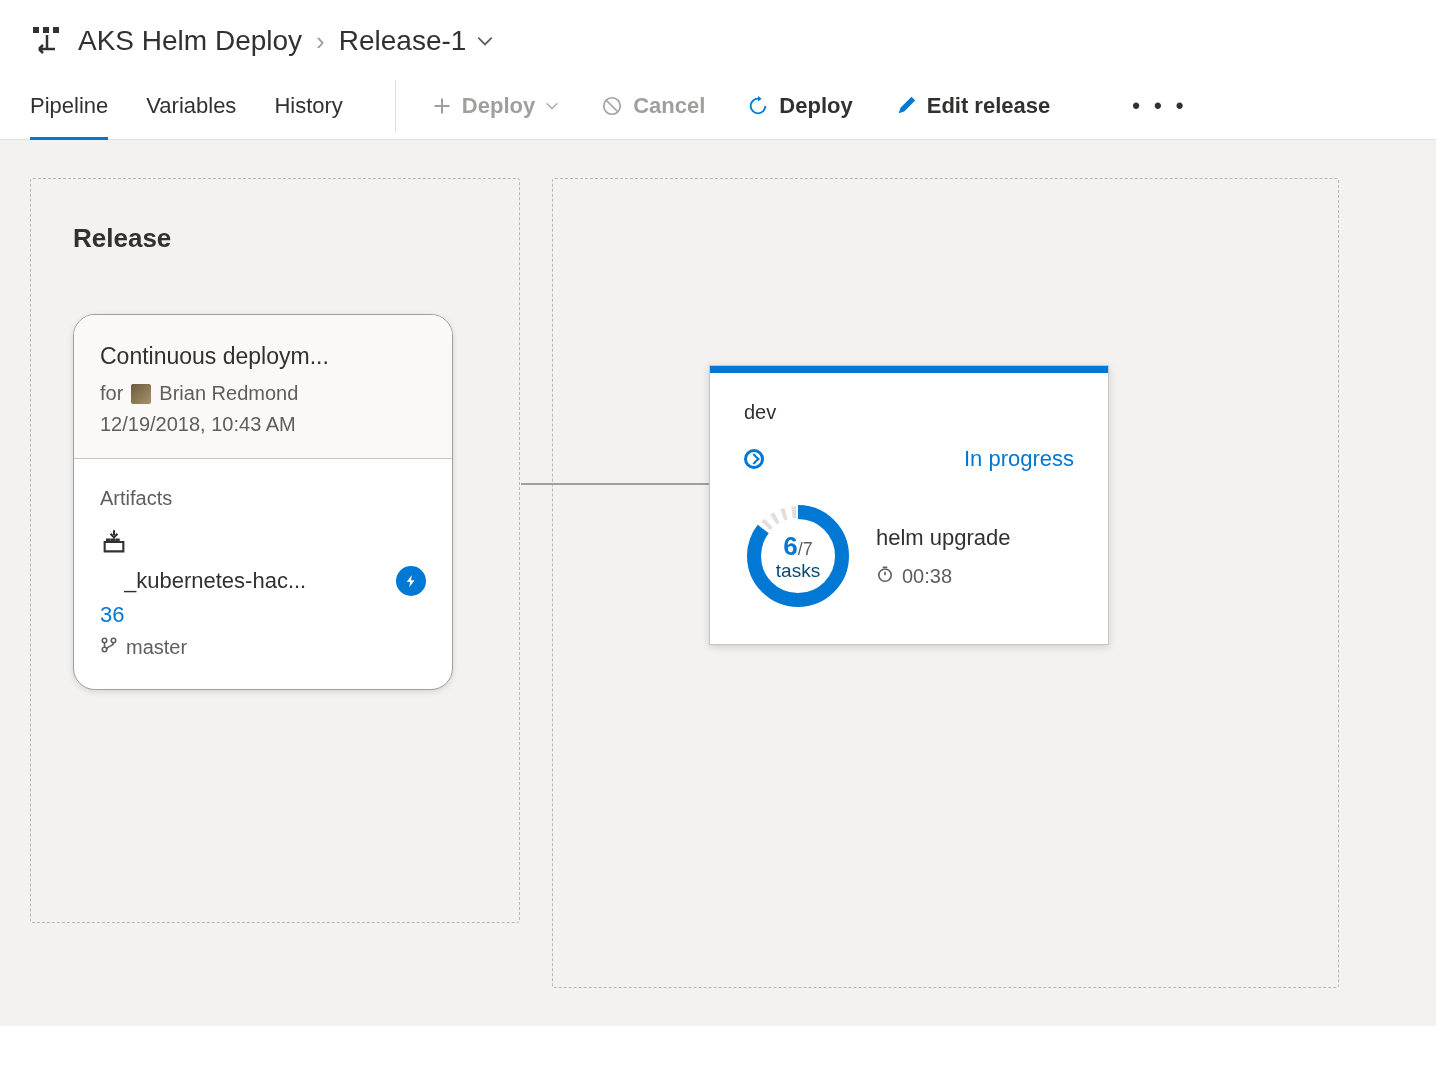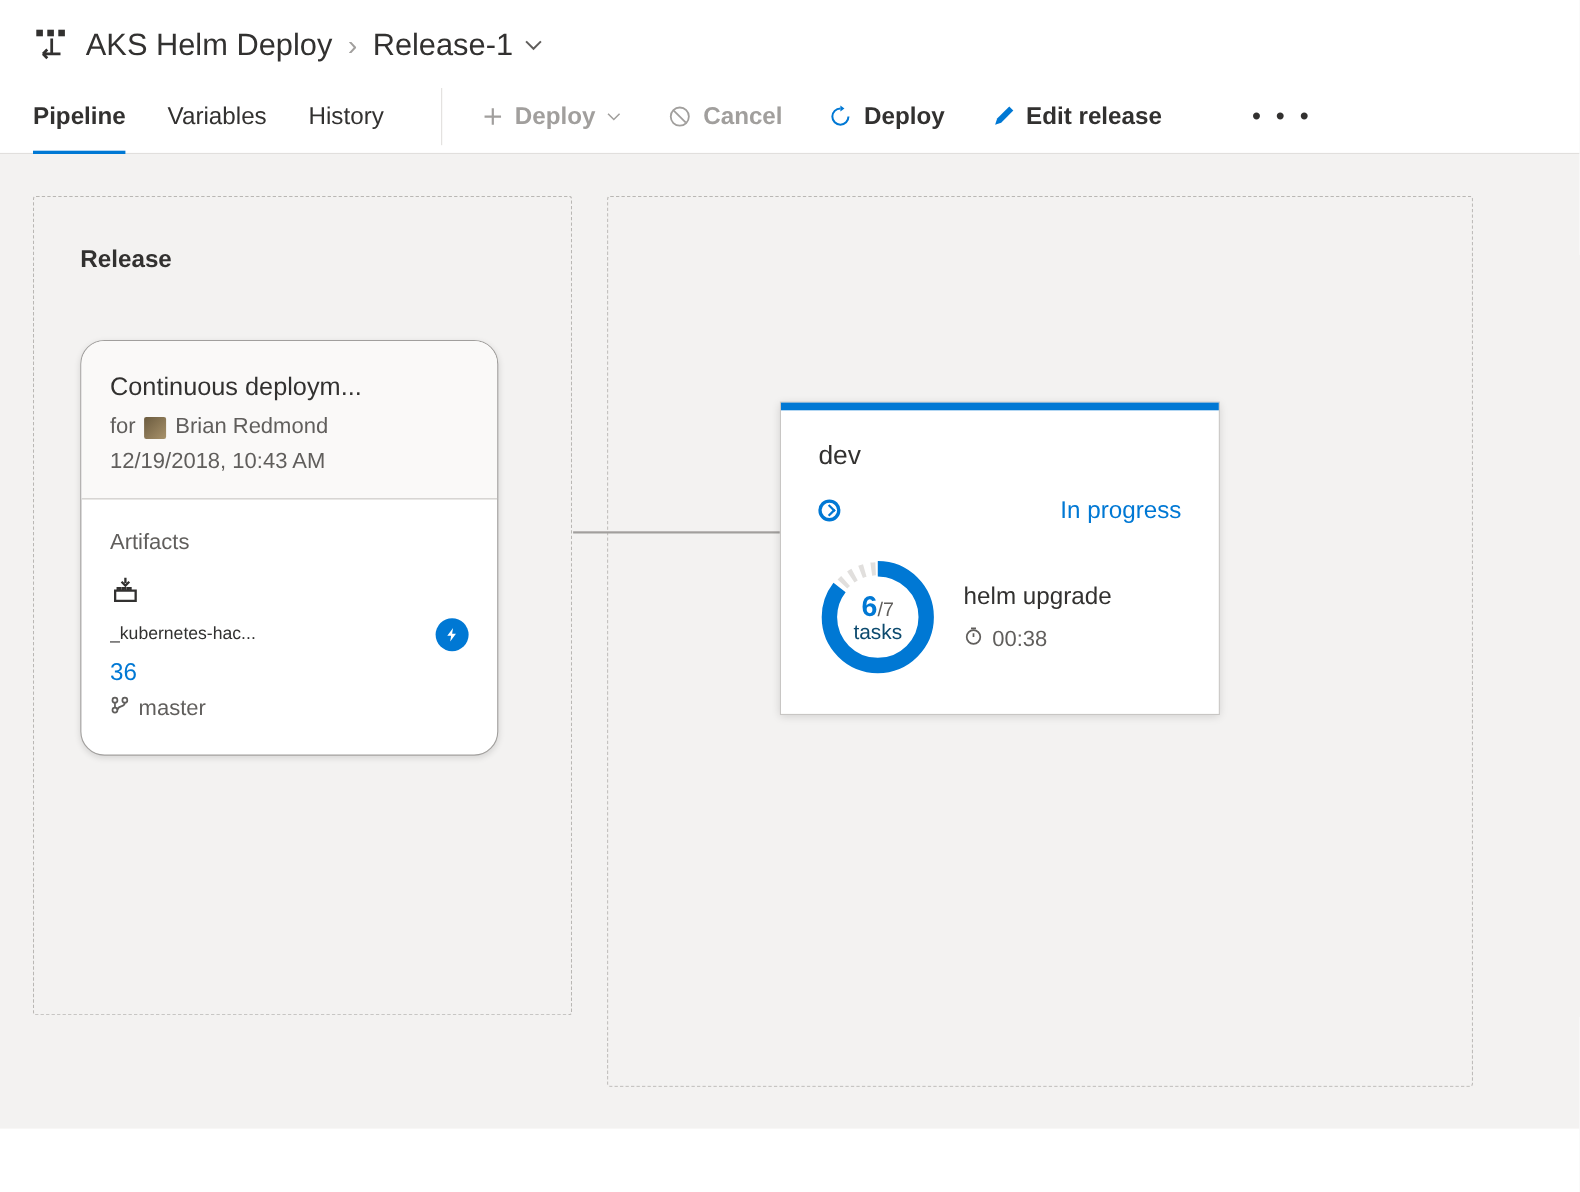--- a/index.html
+++ b/index.html
@@ -36,21 +36,21 @@
     font-size: 22px;
   }
   .tabs { display: flex; gap: 38px; height: 100%; align-items: center; }
   .tab {
     height: 100%;
     display: flex; align-items: center;
     cursor: pointer;
     color: #323130;
     position: relative;
   }
-  .tab.active { font-weight: 700; }
+  .tab.active { font-weight: 400; }
   .tab.active::after {
     content: "";
     position: absolute;
     left: 0; right: 0; bottom: -1px;
     height: 3px;
     background: #0078d4;
   }
   .vsep {
     width: 1px; height: 52px;
     background: #e1dfdd;
@@ -73,21 +73,21 @@
     gap: 32px;
     align-items: flex-start;
   }
   .panel {
     border: 1.5px dashed #b9b7b4;
     border-radius: 3px;
     background: #f3f2f1;
   }
   .panel.release { width: 490px; height: 745px; padding: 44px 42px; }
   .panel.stages { width: 787px; height: 810px; padding: 44px 52px; position: relative; }
-  .panel-title { font-size: 22px; font-weight: 600; color: #323130; margin-bottom: 50px; }
+  .panel-title { font-size: 26px; font-weight: 600; color: #323130; margin-bottom: 50px; }
 
   .release-card {
     width: 380px;
     background: #fff;
     border: 1px solid #a19f9d;
     border-radius: 22px;
     box-shadow: 0 2px 6px rgba(0,0,0,0.12);
     overflow: hidden;
     margin-top: 60px;
   }
@@ -96,21 +96,21 @@
     border-bottom: 1px solid #c8c6c4;
     background: #faf9f8;
   }
   .cd-title { font-size: 23px; color: #323130; white-space: nowrap; overflow: hidden; text-overflow: ellipsis; }
   .cd-for { font-size: 20px; color: #605e5c; margin-top: 12px; display: flex; align-items: center; gap: 8px; }
   .avatar { width: 20px; height: 20px; border-radius: 2px; background: linear-gradient(135deg,#6b5b3f,#a8926a); display: inline-block; }
   .cd-date { font-size: 20px; color: #605e5c; margin-top: 8px; }
   .release-card .bottom { padding: 28px 26px 30px 26px; }
   .art-label { font-size: 20px; color: #605e5c; margin-bottom: 18px; }
   .art-row { display: flex; align-items: center; gap: 12px; }
-  .art-name { font-size: 16px; color: #323130; max-width: 250px; white-space: nowrap; overflow: hidden; text-overflow: ellipsis; }
+  .art-name { font-size: 22px; color: #323130; max-width: 250px; white-space: nowrap; overflow: hidden; text-overflow: ellipsis; margin-left: 24px; }
   .bolt {
     width: 30px; height: 30px; border-radius: 50%;
     background: #0078d4; color: #fff;
     display: inline-flex; align-items: center; justify-content: center;
     margin-left: auto;
   }
   .build-num { font-size: 22px; color: #0078d4; margin-top: 6px; }
   .branch-row { display: flex; align-items: center; gap: 8px; font-size: 20px; color: #605e5c; margin-top: 8px; }
 
   .connector {
@@ -125,21 +125,21 @@
     width: 400px;
     background: #fff;
     border: 1px solid #c8c6c4;
     box-shadow: 0 2px 8px rgba(0,0,0,0.15);
     position: absolute;
     left: 156px;
     top: 186px;
   }
   .stage-bar { height: 7px; background: #0078d4; }
   .stage-body { padding: 28px 34px 34px 34px; }
-  .stage-name { font-size: 24px; color: #323130; }
+  .stage-name { font-size: 20px; color: #323130; }
   .stage-status { display: flex; align-items: center; gap: 8px; font-size: 22px; color: #0078d4; margin-top: 22px; cursor: pointer; justify-content: space-between; }
   .stage-status .spin {
     width: 20px; height: 20px; border-radius: 50%;
     border: 3px solid #0078d4;
     display: inline-flex; align-items: center; justify-content: center;
     position: relative;
   }
   .stage-status .spin::after {
     content: ""; position: absolute; width: 6px; height: 6px; border-top: 2px solid #0078d4; border-right: 2px solid #0078d4; transform: rotate(45deg);
   }

